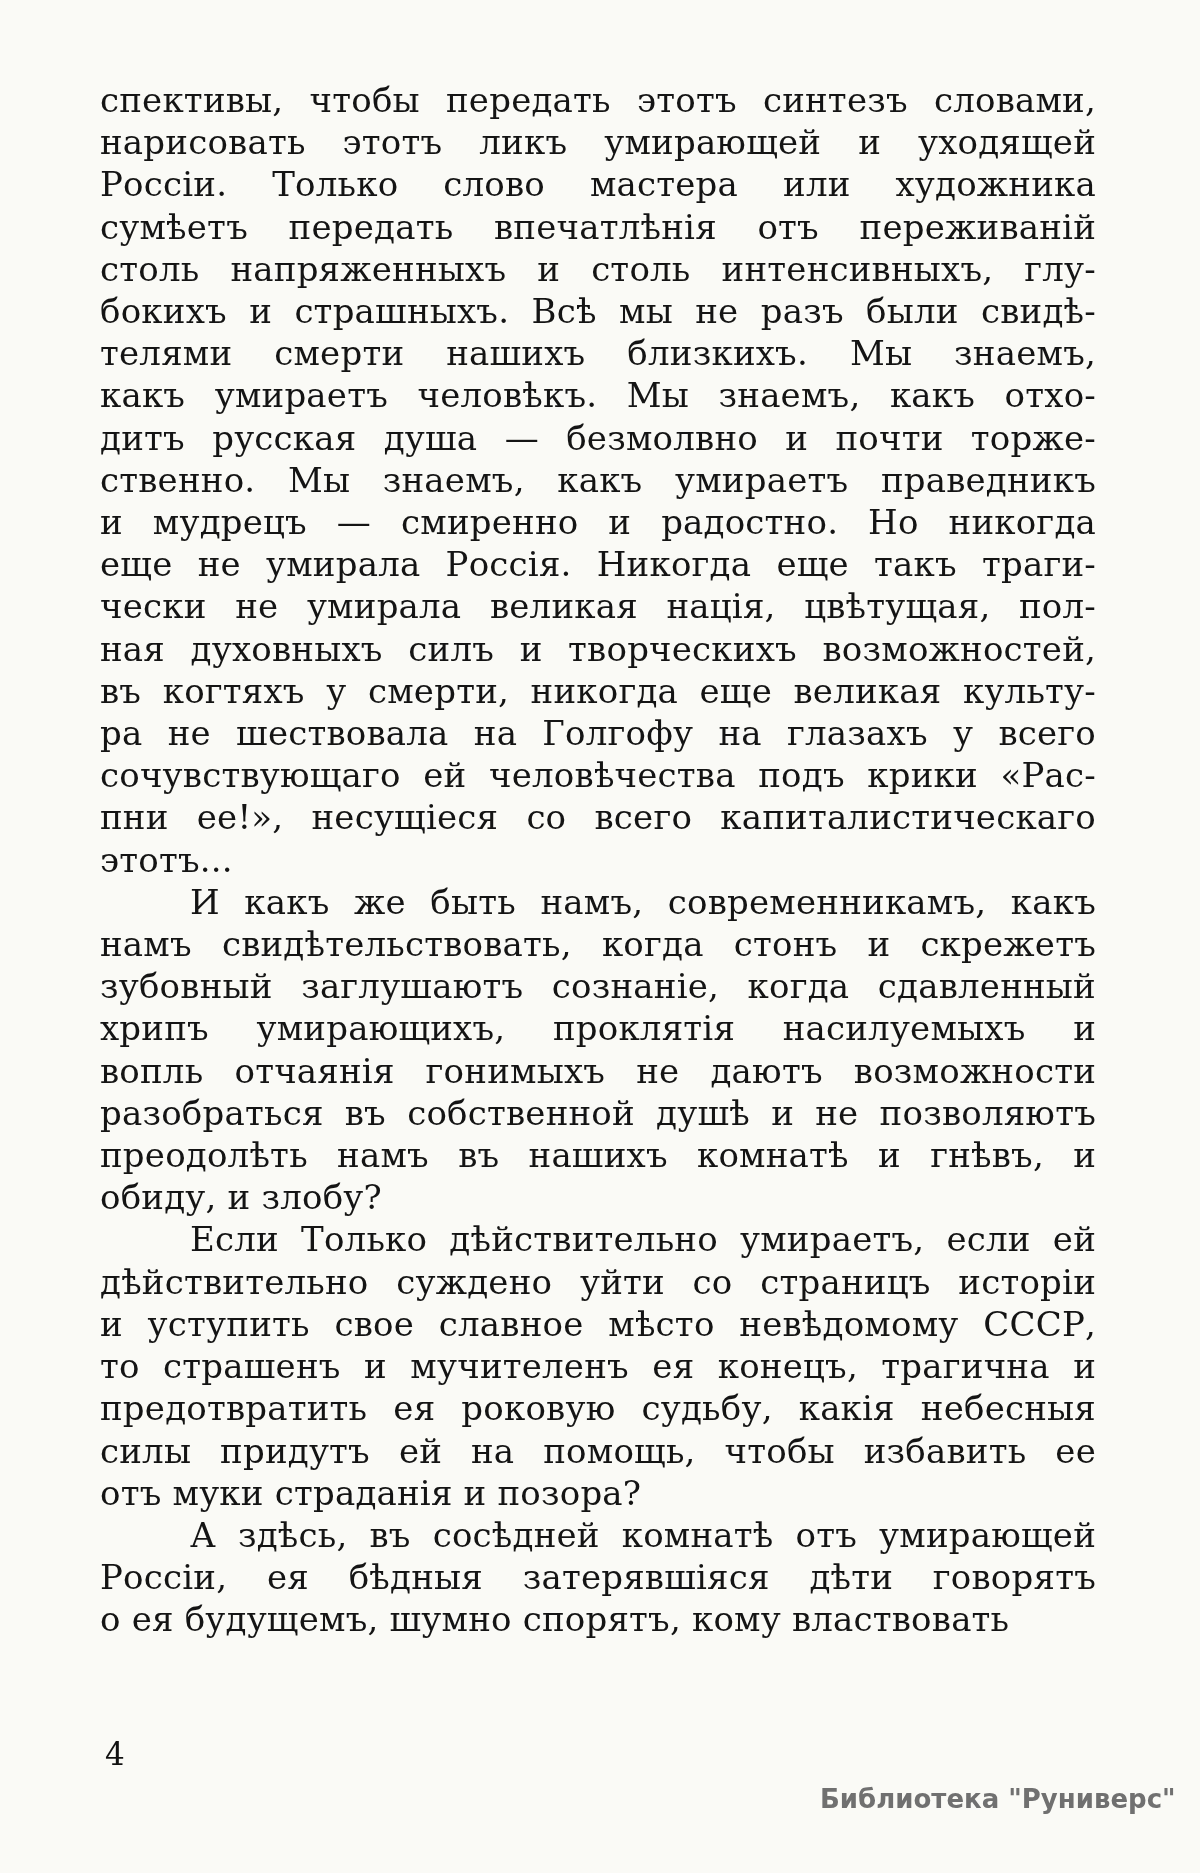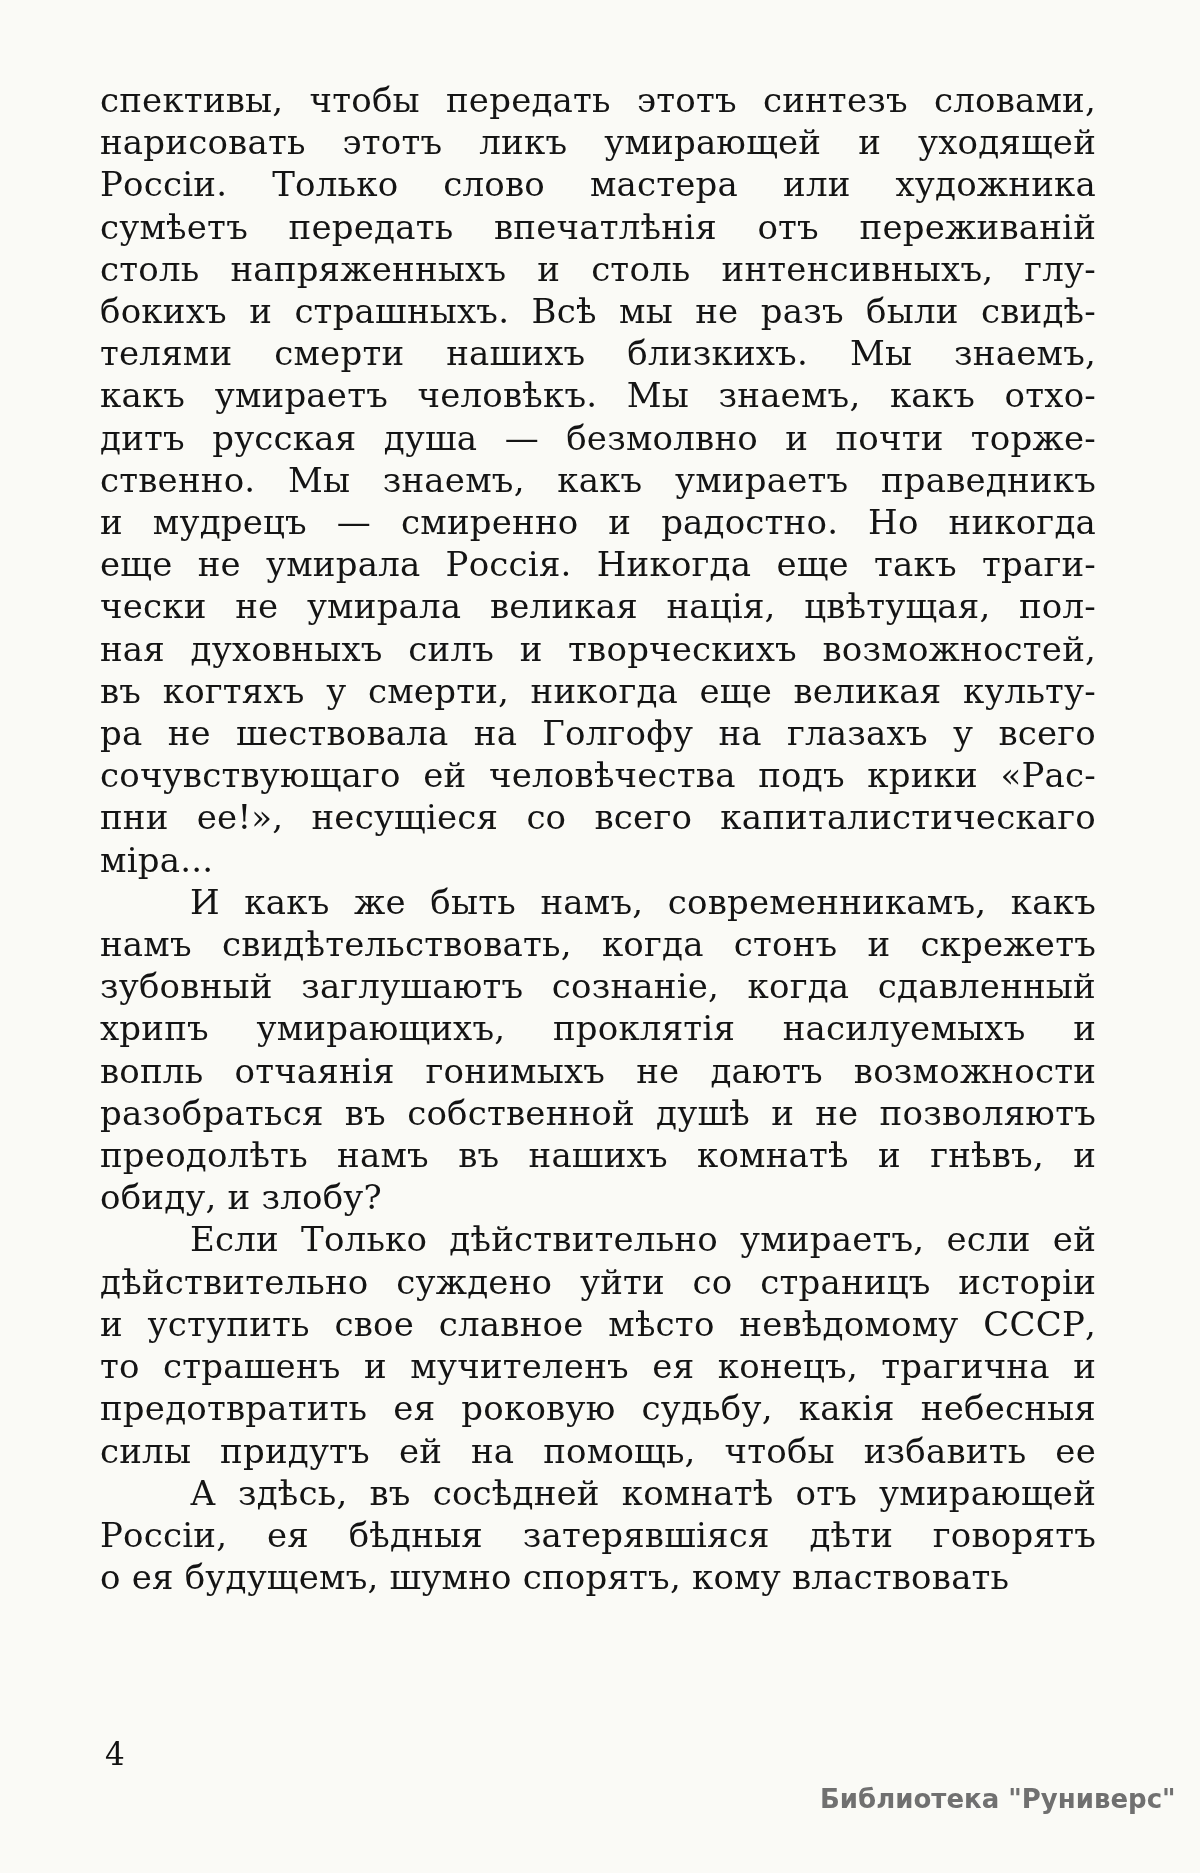--- a/index.html
+++ b/index.html
@@ -72,37 +72,38 @@
   <div class="line">дитъ русская душа — безмолвно и почти торже-</div>
   <div class="line">ственно. Мы знаемъ, какъ умираетъ праведникъ</div>
   <div class="line">и мудрецъ — смиренно и радостно. Но никогда</div>
   <div class="line">еще не умирала Россія. Никогда еще такъ траги-</div>
   <div class="line">чески не умирала великая нація, цвѣтущая, пол-</div>
   <div class="line">ная духовныхъ силъ и творческихъ возможностей,</div>
   <div class="line">въ когтяхъ у смерти, никогда еще великая культу-</div>
   <div class="line">ра не шествовала на Голгофу на глазахъ у всего</div>
   <div class="line">сочувствующаго ей человѣчества подъ крики «Рас-</div>
   <div class="line">пни ее!», несущіеся со всего капиталистическаго</div>
-  <div class="line end">міра...</div>
+  <div class="line end">этотъ...</div>
 
   <div class="line indent">И какъ же быть намъ, современникамъ, какъ</div>
   <div class="line">намъ свидѣтельствовать, когда стонъ и скрежетъ</div>
   <div class="line">зубовный заглушаютъ сознаніе, когда сдавленный</div>
   <div class="line">хрипъ умирающихъ, проклятія насилуемыхъ и</div>
   <div class="line">вопль отчаянія гонимыхъ не даютъ возможности</div>
   <div class="line">разобраться въ собственной душѣ и не позволяютъ</div>
   <div class="line">преодолѣть намъ въ нашихъ комнатѣ и гнѣвъ, и</div>
   <div class="line end">обиду, и злобу?</div>
 
   <div class="line indent">Если Только дѣйствительно умираетъ, если ей</div>
   <div class="line">дѣйствительно суждено уйти со страницъ исторіи</div>
   <div class="line">и уступить свое славное мѣсто невѣдомому СССР,</div>
   <div class="line">то страшенъ и мучителенъ ея конецъ, трагична и</div>
   <div class="line">предотвратить ея роковую судьбу, какія небесныя</div>
   <div class="line">силы придутъ ей на помощь, чтобы избавить ее</div>
+  <div class="line end">отъ муки страданія и позора?</div>
 
   <div class="line indent">А здѣсь, въ сосѣдней комнатѣ отъ умирающей</div>
   <div class="line">Россіи, ея бѣдныя затерявшіяся дѣти говорятъ</div>
   <div class="line end">о ея будущемъ, шумно спорятъ, кому властвовать</div>
 </div>
 
 <div class="page-number">4</div>
 <div class="watermark">Библиотека "Руниверс"</div>
 
 </body></html>

